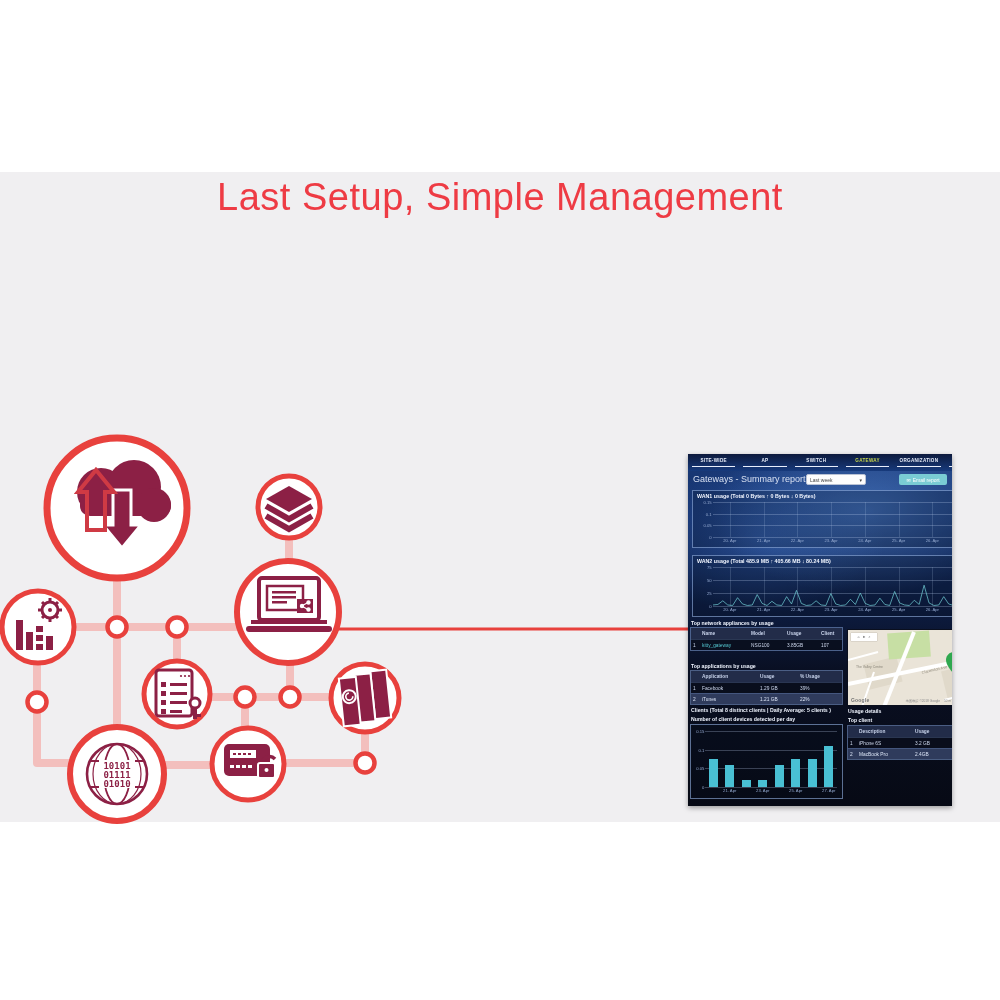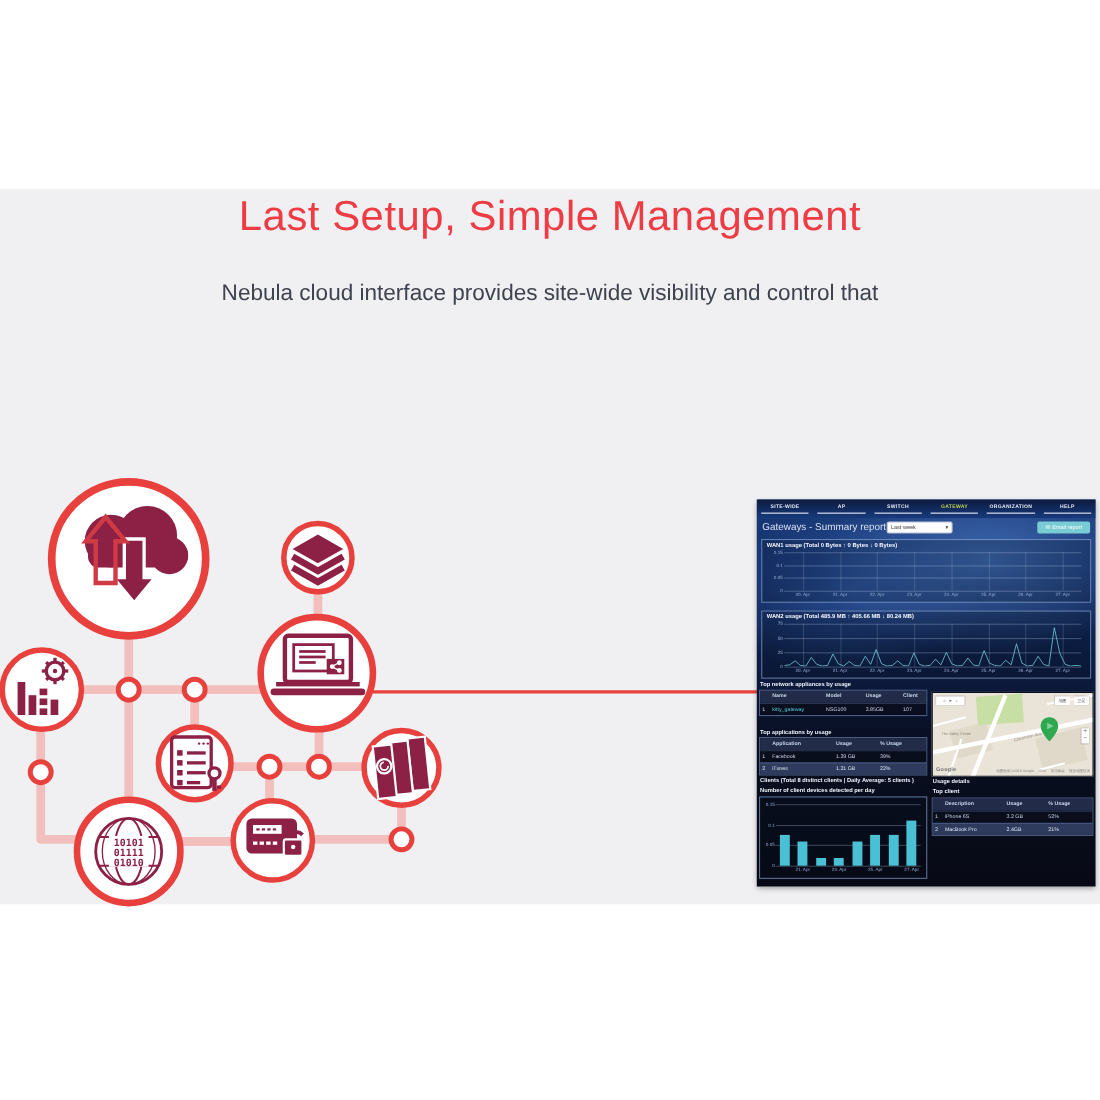--- a/index.html
+++ b/index.html
@@ -8,21 +8,21 @@
   .abs{position:absolute;}
 
   
   .gray-band{left:0;top:172px;width:1000px;height:650px;background:#f0eff1;}
   .page-title{left:0;top:176px;width:1000px;text-align:center;
     font-size:38px;font-weight:500;letter-spacing:.5px;color:#ee3b44;}
   .lede{left:0;top:252px;width:1000px;text-align:center;color:#3e434f;
     font-size:20.5px;line-height:29px;font-weight:400;}
 
   
-  .dashboard{left:688px;top:454px;width:308px;height:352px;overflow:hidden;
+  .dashboard{left:688px;top:454px;width:264px;height:352px;overflow:hidden;
     box-shadow:0 2px 5px rgba(0,0,0,.35);
     background:
       radial-gradient(ellipse 240px 130px at 68% 16%, rgba(110,170,255,.45), rgba(110,170,255,0) 65%),
       radial-gradient(ellipse 200px 120px at 28% 24%, rgba(70,125,220,.40), rgba(70,125,220,0) 62%),
       linear-gradient(180deg,#1a3a78 0%,#14306a 18%,#0d1d43 42%,#090f22 62%,#070a15 100%);
     color:#dfe7f5;}
   .nav{left:0;top:0;width:308px;height:17px;display:flex;align-items:flex-start;
     background:linear-gradient(180deg,#0d1a3d,#173a7c);padding-top:4px;box-sizing:border-box;}
   .nav-item{flex:1;margin:0 4px;text-align:center;font-size:4.6px;font-weight:bold;
     letter-spacing:.3px;color:#e8eefb;padding-bottom:3px;border-bottom:1.6px solid #e8eefb;}
@@ -76,21 +76,20 @@
   .usage-details-title{left:160px;top:254px;}
   .top-client-title{left:160px;top:263px;}
 </style>
 </head>
 <body>
 
 <div class="abs gray-band"></div>
 
 <div class="abs page-title">Last Setup, Simple Management</div>
 <div class="abs lede">
-  <div>Nebula cloud interface provides site-wide visibility and control that</div>
 </div>
 
 <svg class="abs" style="left:0;top:420px;" width="1000" height="410" viewBox="0 420 1000 410">
 
   <g stroke="#f3bfbd" stroke-width="8" fill="none">
     <path d="M117,572 V732"></path>
     <path d="M70,627 H242"></path>
     <path d="M289,536 V566"></path>
     <path d="M177,627 V664"></path>
     <path d="M207,697 H334"></path>

